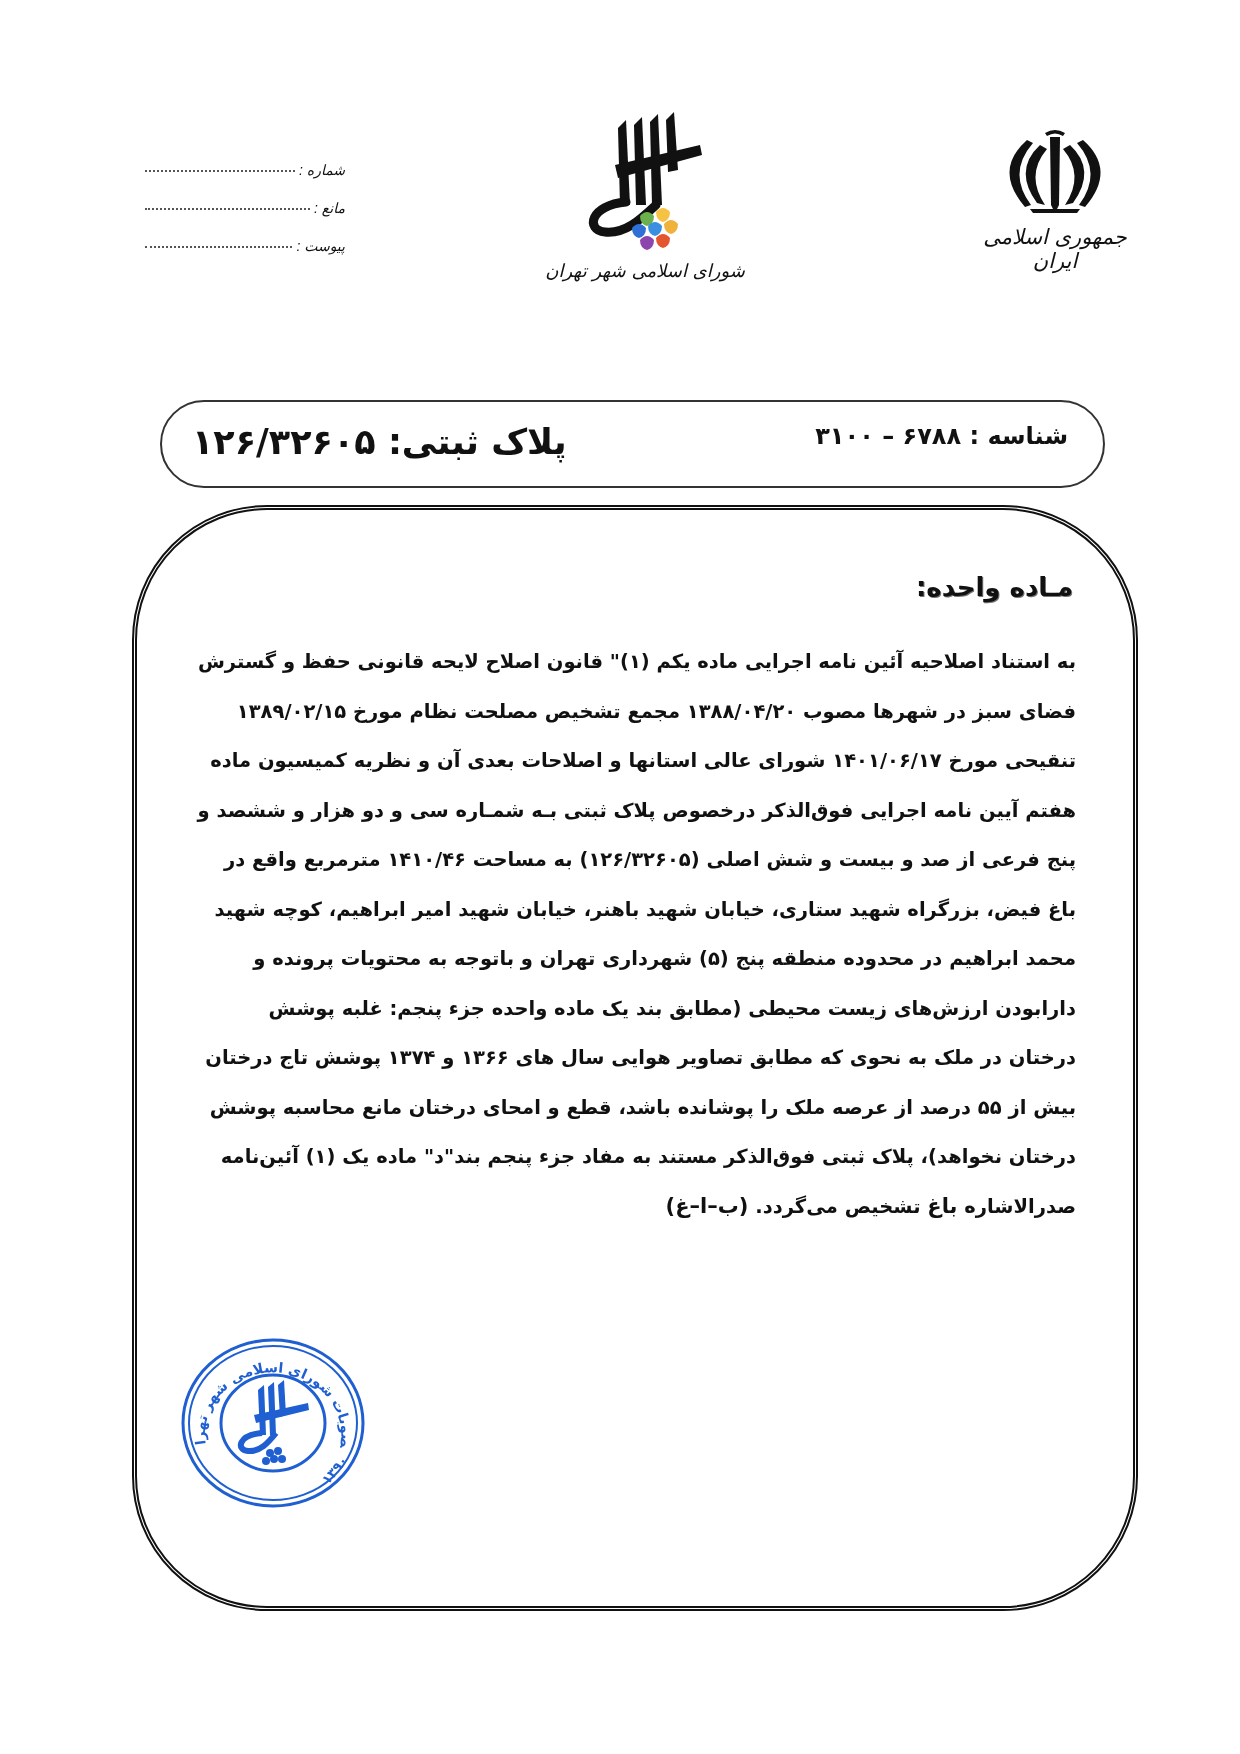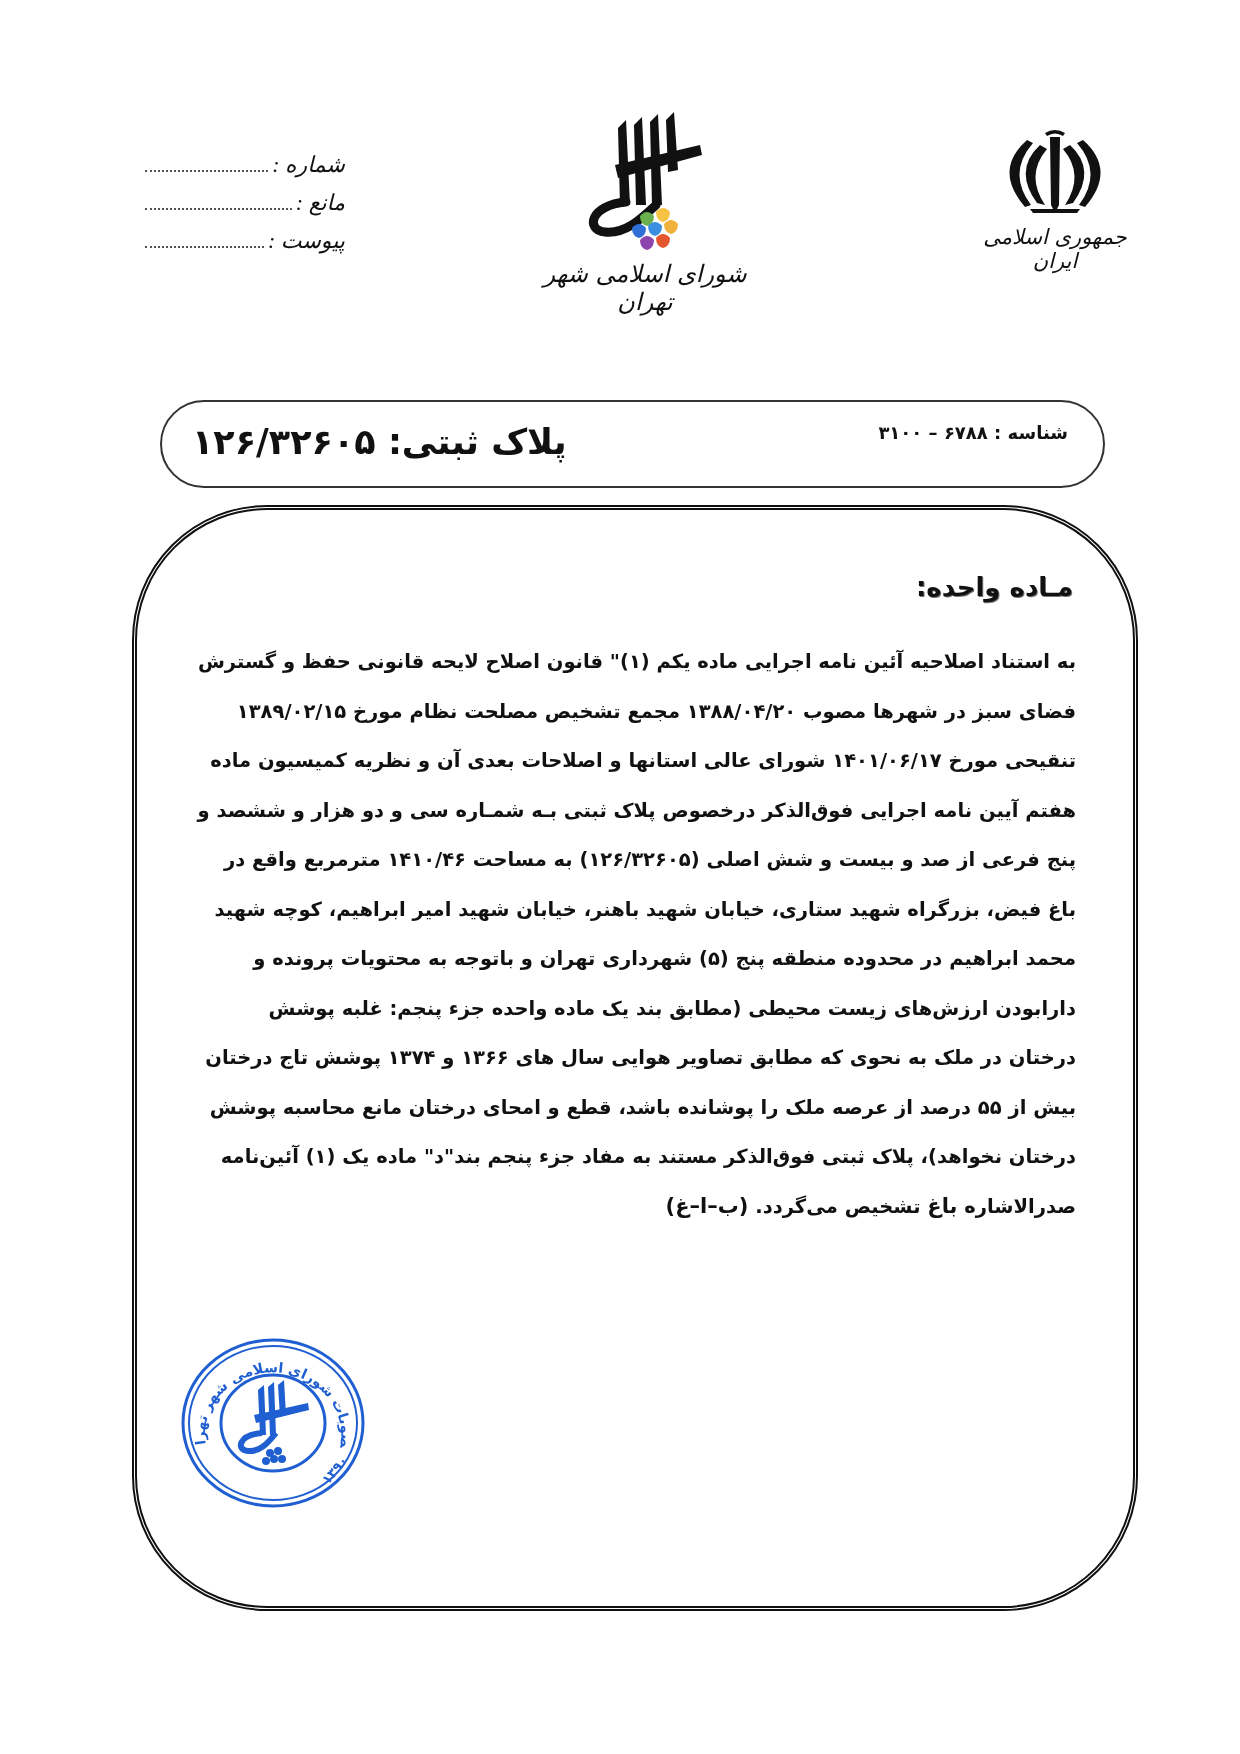--- a/index.html
+++ b/index.html
@@ -3,37 +3,37 @@
 <meta charset="utf-8">
 <style>
   html, body { margin:0; padding:0; background:#ffffff; }
   body { width:1240px; height:1754px; position:relative; overflow:hidden;
          font-family:"DejaVu Sans", sans-serif; color:#111; }
   .abs { position:absolute; }
 
   
   .meta { left:145px; top:140px; width:200px; direction:rtl; }
   .meta-row { display:flex; align-items:flex-end; height:38px; }
-  .meta-label { font-family:Liberation Serif, serif; font-style:italic; font-size:22px; white-space:nowrap; padding-left:4px; }
+  .meta-label { font-family:Liberation Sans, sans-serif; font-style:italic; font-size:14px; white-space:nowrap; padding-left:4px; }
   .meta-dots { flex:1; border-bottom:2px dotted #555; height:1px; margin-bottom:6px; }
 
   
   .council { left:560px; top:110px; width:170px; height:200px; text-align:center; }
   .council-name { position:absolute; left:-20px; top:150px; width:210px; text-align:center;
-                  font-family:"DejaVu Serif", serif; font-style:italic; font-size:24px; direction:rtl; }
+                  font-family:"DejaVu Serif", serif; font-style:italic; font-size:18px; direction:rtl; }
 
   
   .emblem { left:985px; top:125px; width:140px; height:150px; text-align:center; }
   .emblem-caption { position:absolute; left:-15px; top:100px; width:170px; text-align:center;
                     font-family:"DejaVu Serif", serif; font-style:italic; font-size:21px; direction:rtl; }
 
   
   .header-box { left:160px; top:400px; width:945px; height:88px; border:2.5px solid #333;
                 border-radius:48px; box-sizing:border-box; direction:rtl; }
-  .hb-id { position:absolute; right:35px; top:20px; font-size:18px; font-weight:bold; }
+  .hb-id { position:absolute; right:35px; top:20px; font-size:24px; font-weight:bold; }
   .hb-plate { position:absolute; left:30px; top:20px; font-size:35px; font-weight:bold; }
 
   
   .main-box { left:132px; top:505px; width:1006px; height:1106px;
               border:5px double #111; border-radius:135px; box-sizing:border-box; }
   .title { position:absolute; right:60px; top:62px; font-size:26px; font-weight:bold; direction:rtl;
            text-shadow:1px 1px 0 #777; letter-spacing:2px; }
   .body-text { position:absolute; left:48px; right:45px; top:115px; direction:rtl;
                text-align:justify; font-size:19.5px; font-weight:bold; line-height:49.5px; }
   .body-text p { margin:12px; }

